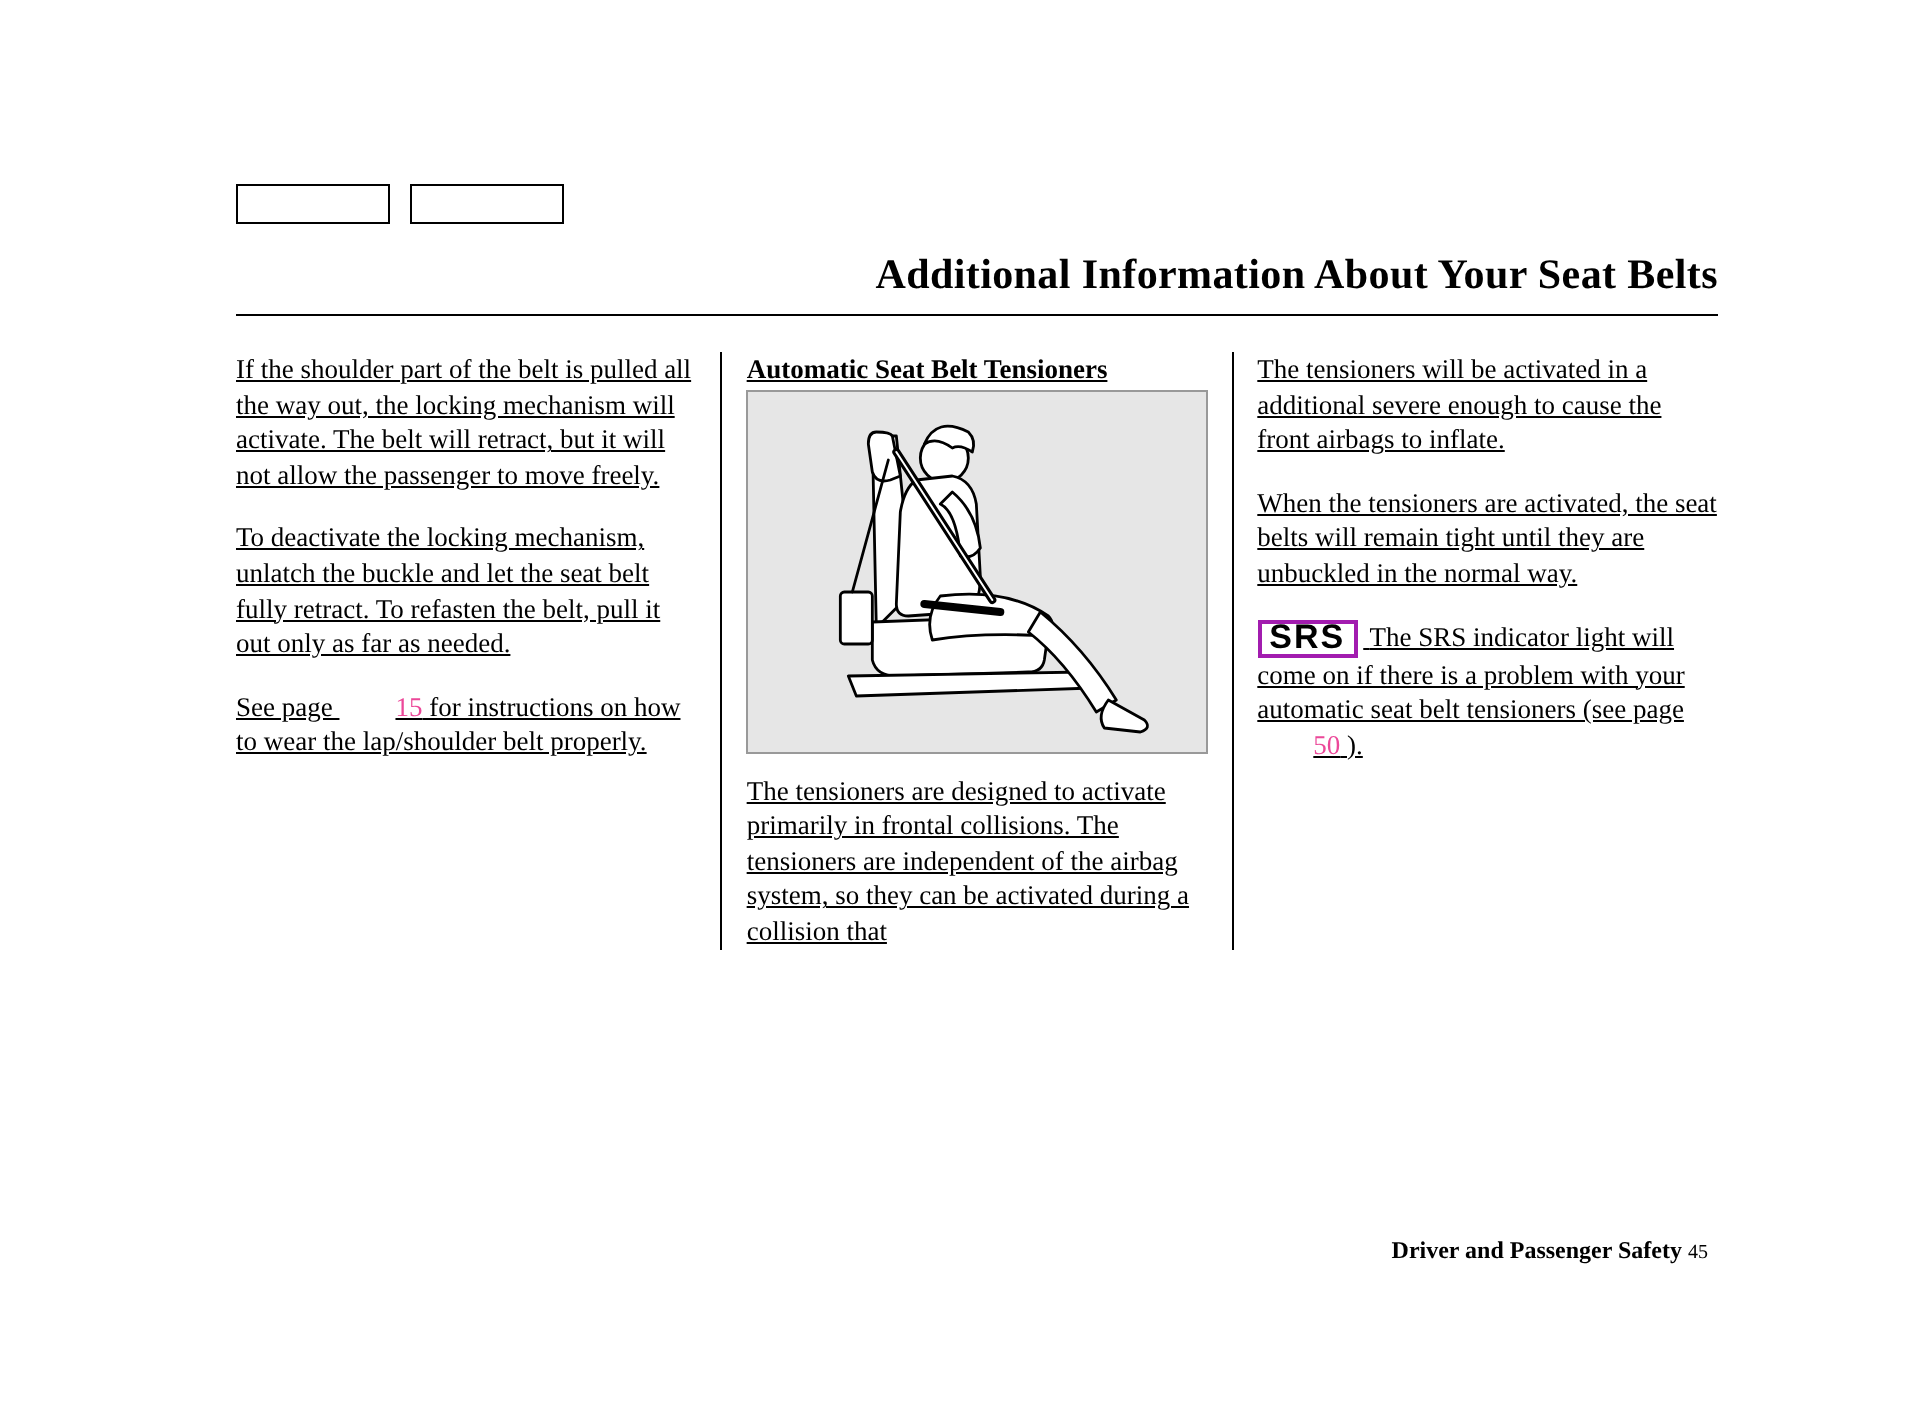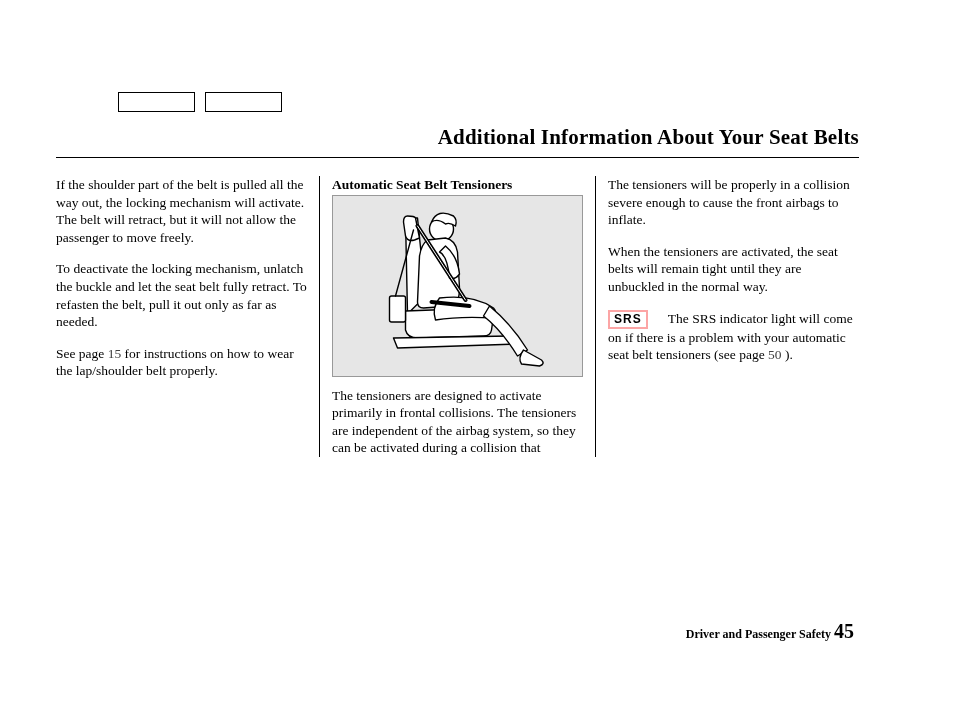--- a/index.html
+++ b/index.html
@@ -8,21 +8,21 @@
     background: #fff;
     font-family: "Century Schoolbook", "New Century Schoolbook", Georgia, serif;
     color: #000;
     width: 954px;
     height: 710px;
     overflow: hidden;
     font-size: 13.5px;
     line-height: 1.3;
   }
   .page {
-    padding: 90px 95px 0 56px;
+    padding: 90px 95px 0 118px;
     box-sizing: border-box;
     height: 100%;
     position: relative;
   }
   .top-decor {
     position: absolute;
     top: 92px;
     left: 118px;
     display: flex;
   }
@@ -42,71 +42,73 @@
     letter-spacing: 0.2px;
   }
   .rule {
     border: 0;
     border-top: 1px solid #000;
     margin: 0 0 18px 0;
   }
   .cols {
     display: flex;
     column-gap: 0;
+    text-decoration: underline;
   }
   .col {
     flex: 1 1 0;
     padding: 0 12px 0 12px;
     box-sizing: border-box;
   }
   .col.left  { padding-left: 0; border-right: 1px solid #000; }
   .col.mid   { border-right: 1px solid #000; }
   .col.right { padding-right: 0; }
 
   p { margin: 0 0 14px 0; }
   .subhead {
     font-weight: bold;
     margin-bottom: 1px;
   }
   a.pagelink {
-    color: #404040;
+    color: #ec4899;
     text-decoration: none;
+    margin-left: 28px;
   }
 
   .illus-frame {
     width: 100%;
     background: #e6e6e6;
     border: 1px solid #999;
     box-sizing: border-box;
     margin-bottom: 10px;
   }
   .illus-frame svg { display: block; width: 100%; height: 180px; }
 
   .srs-box {
     display: inline-block;
-    border: 2px solid #fca5a5;
+    border: 2px solid #a21caf;
     padding: 0px 4px 1px 4px;
     font-weight: bold;
     letter-spacing: 1px;
-    font-size: 12px;
-    margin-right: 17px;
+    font-size: 17px;
+    margin-right: 3px;
     vertical-align: top;
     font-family: Arial, sans-serif;
     line-height: 14px;
   }
   .srs-para { display: block; }
 
   .footer {
     position: absolute;
     right: 100px;
     top: 618px;
     font-size: 12px;
   }
   .footer .section { font-weight: bold; margin-right: 0;}
-  .footer .pnum { font-weight: bold; font-size: 20px;}
+  .footer .pnum { font-weight: normal; font-size: 10px;}
 </style>
 </head>
 <body>
 
 <div class="page">
 
   <div class="top-decor">
     <div class="box a"></div>
     <div class="box b"></div>
   </div>
@@ -162,21 +164,21 @@
             <rect x="42" y="100" width="16" height="26" rx="2"></rect>
             <line x1="48" y1="100" x2="66" y2="34"></line>
           </g>
         </svg>
       </div>
 
       <p style="margin-bottom:0">The tensioners are designed to activate primarily in frontal collisions. The tensioners are independent of the airbag system, so they can be activated during a collision that</p>
     </div>
 
     <div class="col right">
-      <p>The tensioners will be properly in a collision severe enough to cause the front airbags to inflate.</p>
+      <p>The tensioners will be activated in a additional severe enough to cause the front airbags to inflate.</p>
       <p>When the tensioners are activated, the seat belts will remain tight until they are unbuckled in the normal way.</p>
       <p class="srs-para">
         <span class="srs-box">SRS</span>
         <span>The SRS indicator light will come on if there is a problem with your automatic seat belt tensioners (see page </span><a href="#" class="pagelink">50</a><span> ).</span>
       </p>
     </div>
 
   </div>
 
   <div class="footer">

